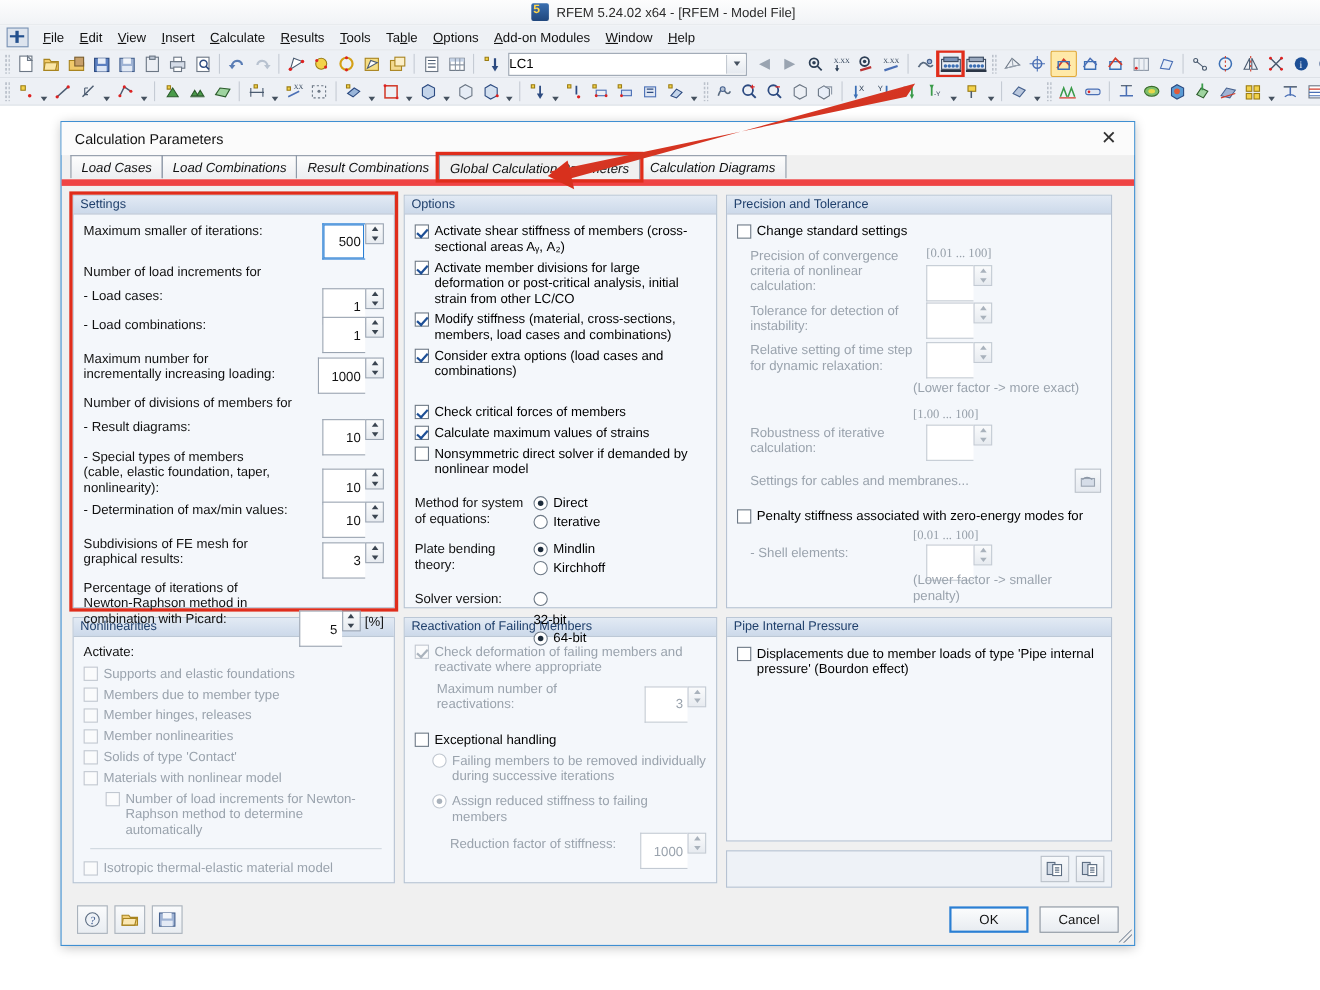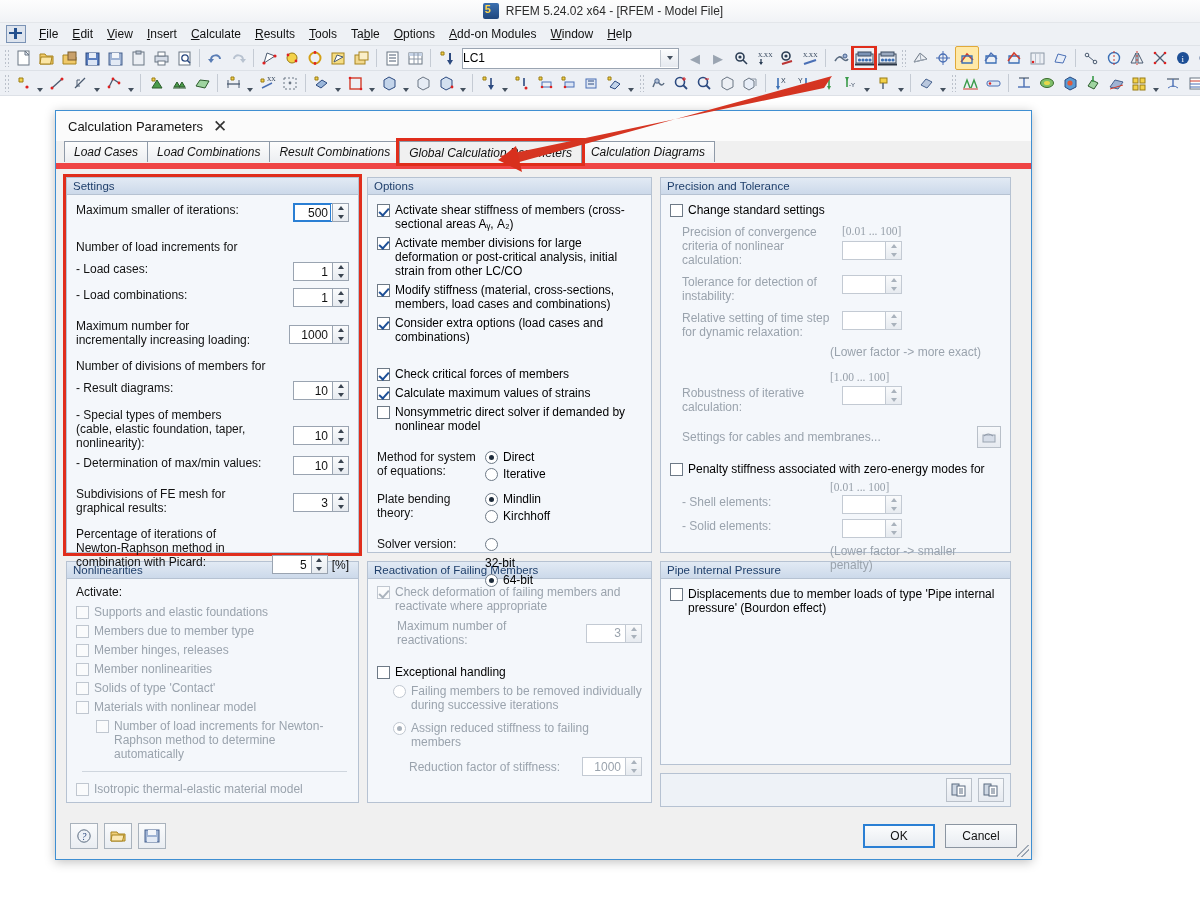--- a/index.html
+++ b/index.html
@@ -40,21 +40,21 @@
     display:flex;align-items:center;justify-content:space-between;margin:0 4px;flex:none;}
   .lc-combo span{padding-left:0;font-size:12px;}
   .lc-btn{width:17px;height:17px;background:linear-gradient(#fbfcfd,#e5e9ef);
     border-left:1px solid #c3c9d1;display:flex;align-items:center;justify-content:center;}
   .tb.active{background:#ffe9a8;border:1px solid #e0a93a;border-radius:2px;}
   .tb.highlighted{outline:3px solid #e02d1b;outline-offset:-1px;z-index:5;}
   .nav-arrow{font-size:13px;color:#9aa4b1;}
   
   .dialog{position:absolute;left:55px;top:110px;width:975px;height:748px;
     background:#f0f0f0;border:1px solid #3f8fd2;box-shadow:0 2px 10px rgba(0,0,0,.25);}
-  .dlg-title{height:30px;display:flex;align-items:center;justify-content:flex-start;
+  .dlg-title{height:30px;display:flex;align-items:center;justify-content:space-between;
     padding:0 6px 0 12px;background:#fbfbfb;}
   .dlg-title .t{font-size:13px;color:#111;}
   .dlg-close{width:34px;height:24px;display:flex;align-items:center;justify-content:center;font-size:17px;color:#333;}
   .tabstrip{display:flex;align-items:flex-start;padding-left:8px;height:22px;
     border-bottom:6px solid #ef4444;position:relative;font-style:italic;}
   .tab{height:20px;padding:0 9px;display:flex;align-items:center;font-size:12px;
     background:linear-gradient(#fdfdfd,#eceef1);border:1px solid #8f9aa8;border-bottom:none;
     margin-right:-1px;color:#111;white-space:nowrap;}
   .tab.selected{background:#f0f0f0;border-color:#8f9aa8;position:relative;z-index:2;height:21px;}
   .tab.marked{outline:3px solid #e02d1b;outline-offset:0px;z-index:6;}
@@ -73,21 +73,21 @@
   .gb.marked{outline:3px solid #e02d1b;outline-offset:0;z-index:4;}
   
   .row{display:flex;align-items:flex-start;justify-content:space-between;gap:6px;}
   .lbl{font-size:12px;line-height:14px;color:#111;}
   .lbl.dim{color:#9aa3ad;}
   .spacer-s{height:8px;}
   .spacer-m{height:12px;}
   .spacer-l{height:18px;}
   
   .spin{display:flex;align-items:stretch;height:19px;flex:none;}
-  .spin input{width:39px;height:19px;box-sizing:border-box;border:1px solid #9aa4b1;border-right:none;
+  .spin input{width:39px;height:33px;box-sizing:border-box;border:1px solid #9aa4b1;border-right:none;
     text-align:right;padding:0 4px;font-size:12px;font-family:inherit;background:#fff;color:#111;}
   .spin.focus input{border:1px solid #2a7fd4;border-right:none;outline:1px solid #2a7fd4;outline-offset:-2px;}
   .spin.wide input{width:43px;}
   .spin .btns{width:15px;border:1px solid #9aa4b1;background:linear-gradient(#fafbfc,#e7ebf0);
     display:flex;flex-direction:column;}
   .spin .btns div{flex:1;display:flex;align-items:center;justify-content:center;}
   .spin.dim input{background:#fff;color:#9aa3ad;border-color:#c3cad3;}
   .spin.dim .btns{border-color:#c3cad3;}
   .up{width:0;height:0;border-left:3px solid transparent;border-right:3px solid transparent;border-bottom:4px solid #3a4450;}
   .dn{width:0;height:0;border-left:3px solid transparent;border-right:3px solid transparent;border-top:4px solid #3a4450;}
@@ -1246,34 +1246,20 @@
                       <div>
                         <span class="up"></span>
                       </div>
                       <div>
                         <span class="dn"></span>
                       </div>
                     </div>
                 </div>
               </div>
 
-              <div style="display:flex;gap:8px;margin-top:5px;">
-                <div class="lbl dim" style="width:152px;margin-left:12px;">- Solid elements:</div>
-                <div class="spin dim wide">
-                  <input readonly="" value="" style="">
-                  <div class="btns">
-                      <div>
-                        <span class="up"></span>
-                      </div>
-                      <div>
-                        <span class="dn"></span>
-                      </div>
-                    </div>
-                </div>
-              </div>
 
               <div class="lbl dim" style="margin:6px 0 0 160px;">(Lower factor -&gt; smaller penalty)</div>
 
             </div>
           </div>
 
           <div class="gb" style="height:202px;">
             <div class="gb-h">Pipe Internal Pressure</div>
             <div class="gb-b">
               <div class="cbrow">

